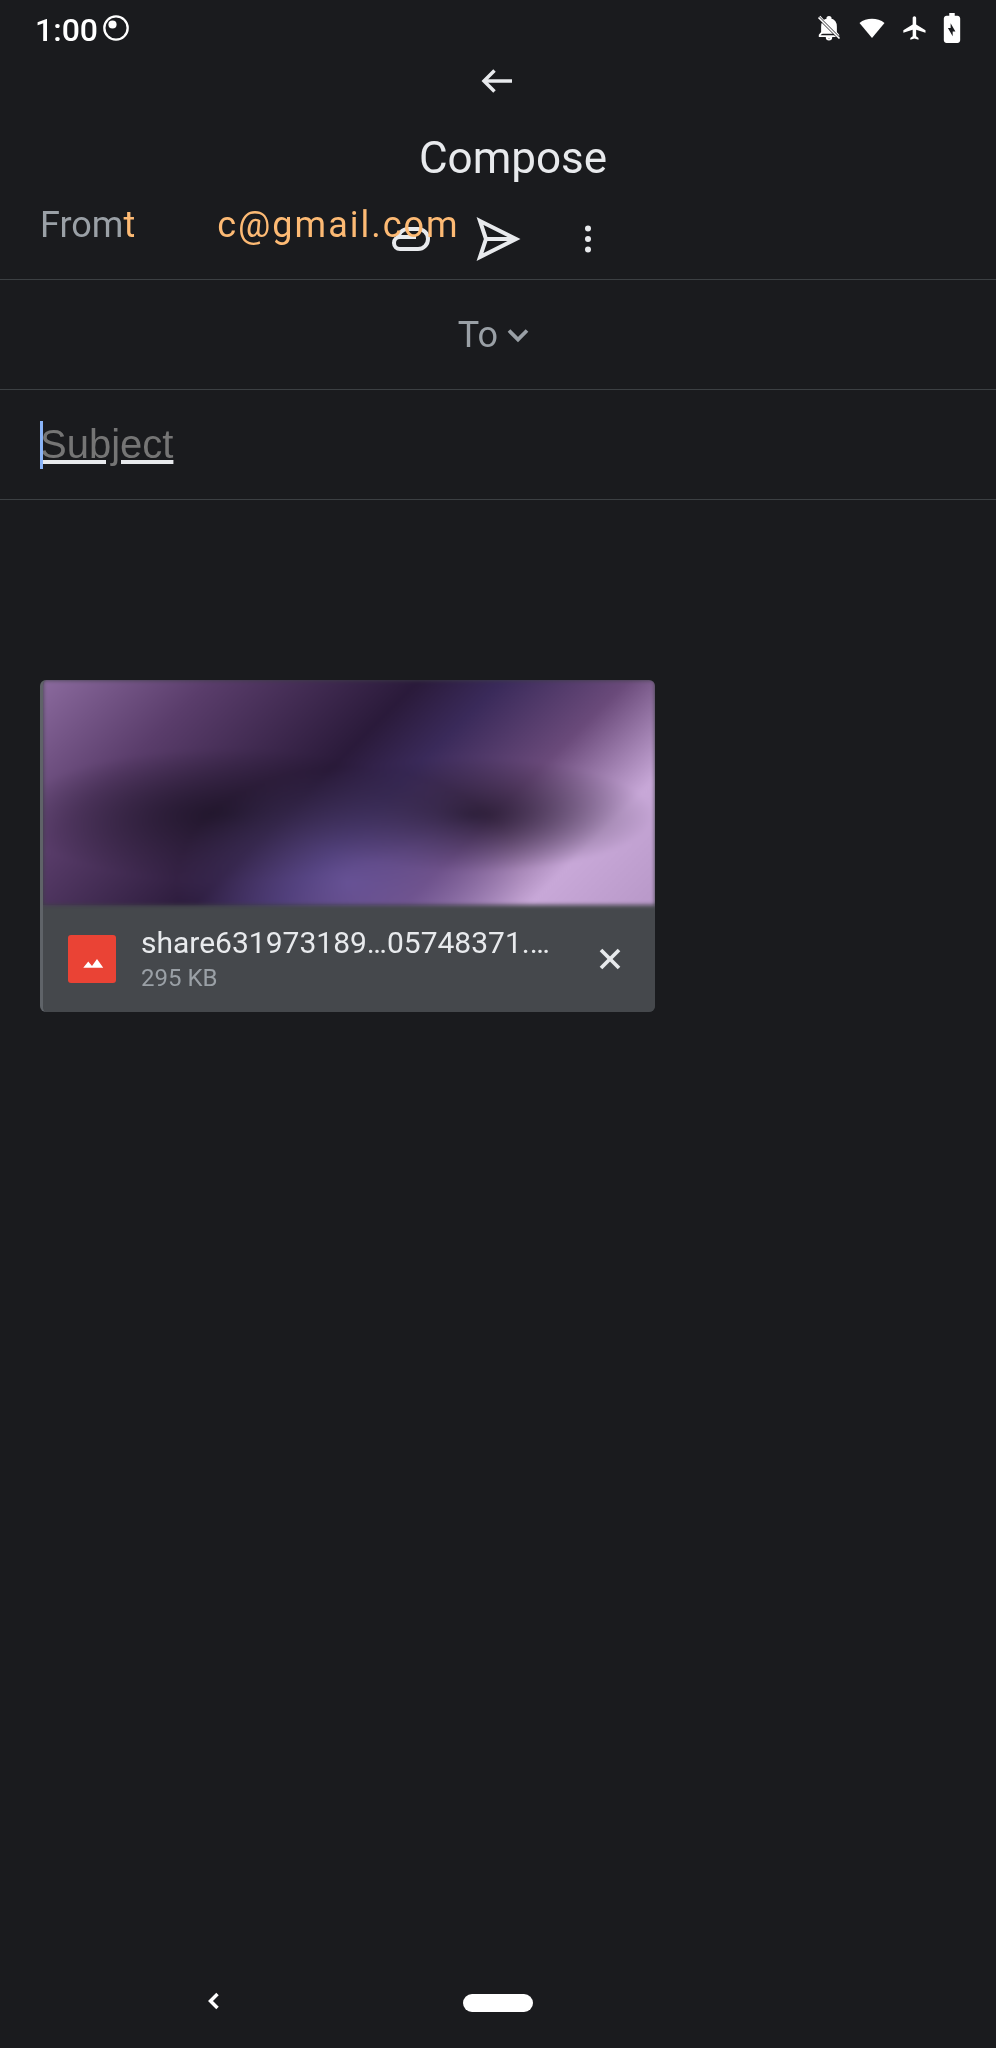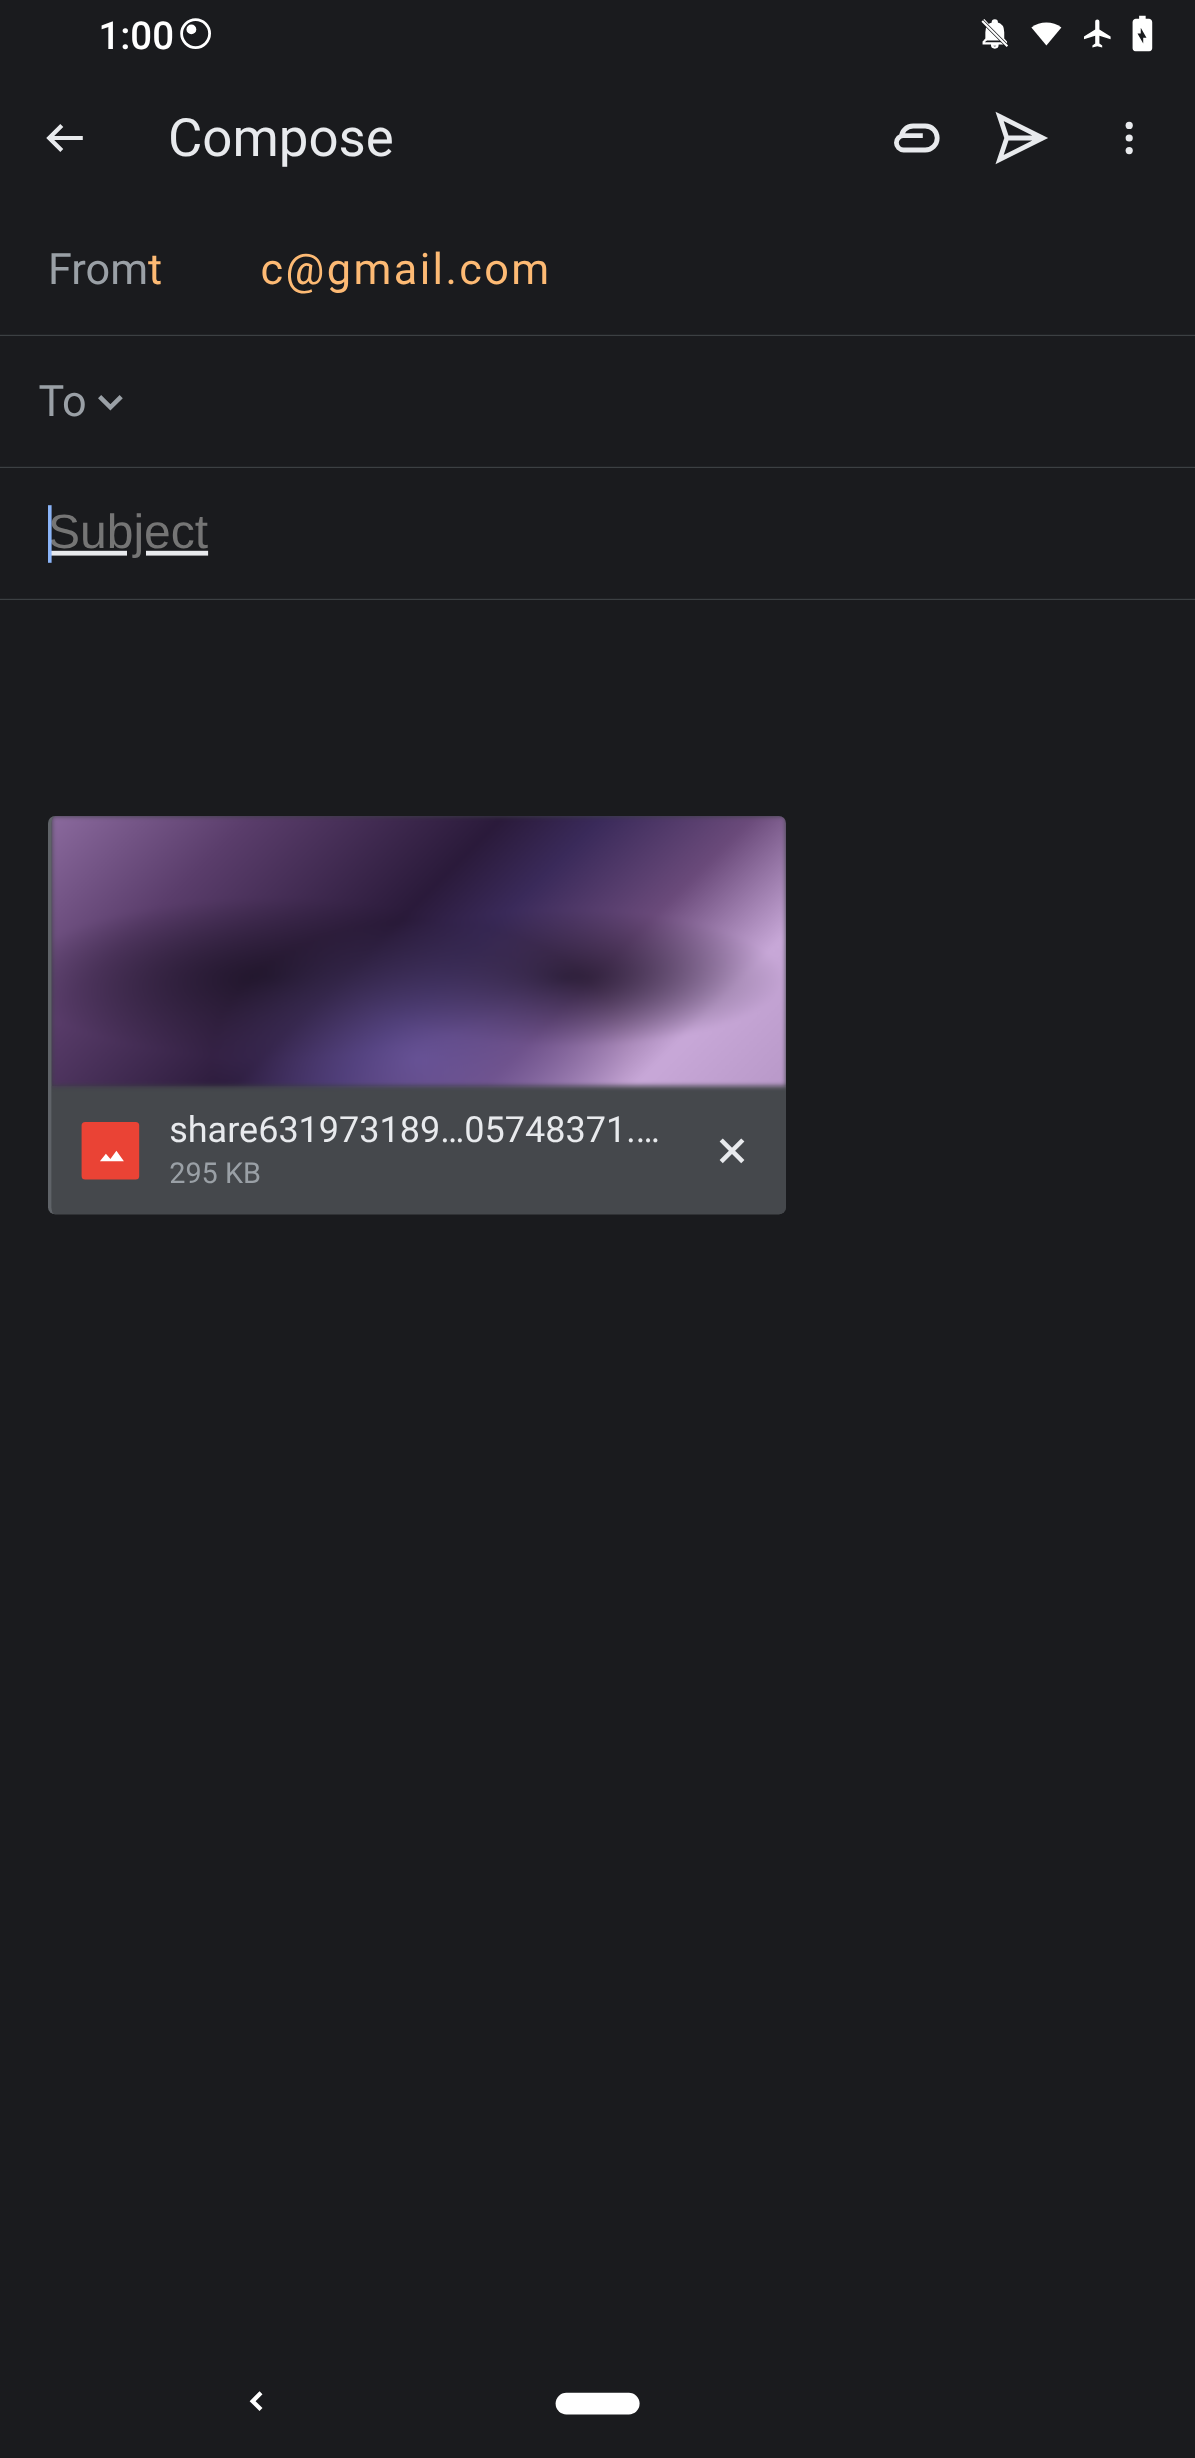--- a/index.html
+++ b/index.html
@@ -20,41 +20,41 @@
       height: 60px;
       display: flex;
       justify-content: space-between;
       align-items: center;
       padding: 0 35px;
     }
     .status-left {
       display: flex;
       align-items: center;
       gap: 4px;
-      margin-left: 47px;
     }
     .time {
       font-size: 32px;
       font-weight: 500;
       color: #fff;
     }
     .status-right {
       display: flex;
       align-items: center;
       gap: 14px;
     }
     .status-icon {
       color: #fff;
     }
     .app-bar {
       height: 110px;
       display: flex;
       align-items: center;
       padding: 0 30px;
       gap: 30px;
+      flex-direction: column;
     }
     .back-btn {
       width: 50px;
       height: 50px;
       display: flex;
       align-items: center;
       justify-content: center;
       cursor: pointer;
     }
     .app-title {
@@ -95,21 +95,21 @@
     }
     .email-part1 {
       margin-right: 80px;
     }
     .to-row {
       height: 110px;
       display: flex;
       align-items: center;
       padding: 0 32px;
       border-bottom: 1px solid #3c4043;
-      justify-content: flex-start;
+      justify-content: center;
     }
     .expand-btn {
       width: 40px;
       height: 40px;
       display: flex;
       align-items: center;
       justify-content: center;
       cursor: pointer;
     }
     .subject-row {

